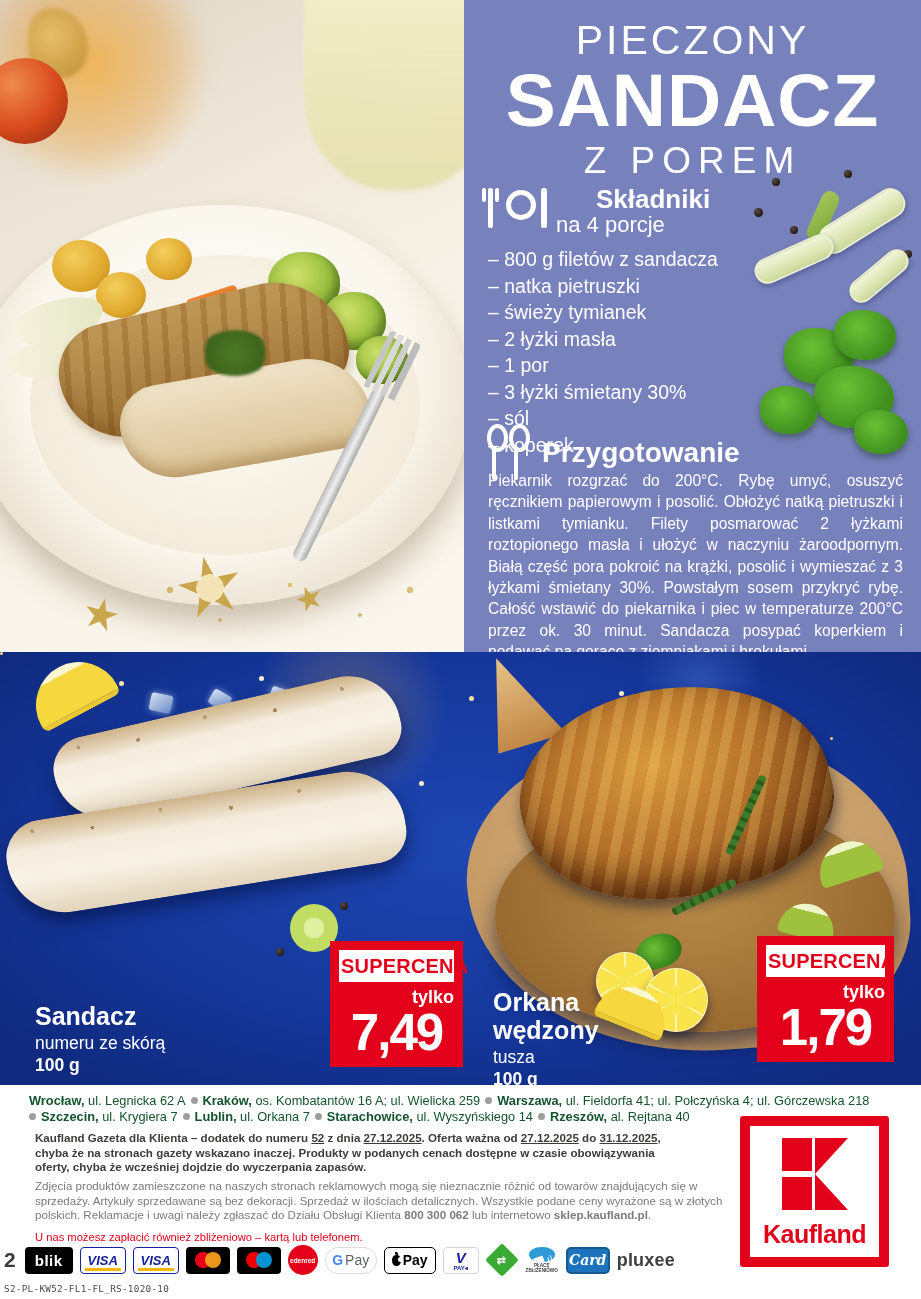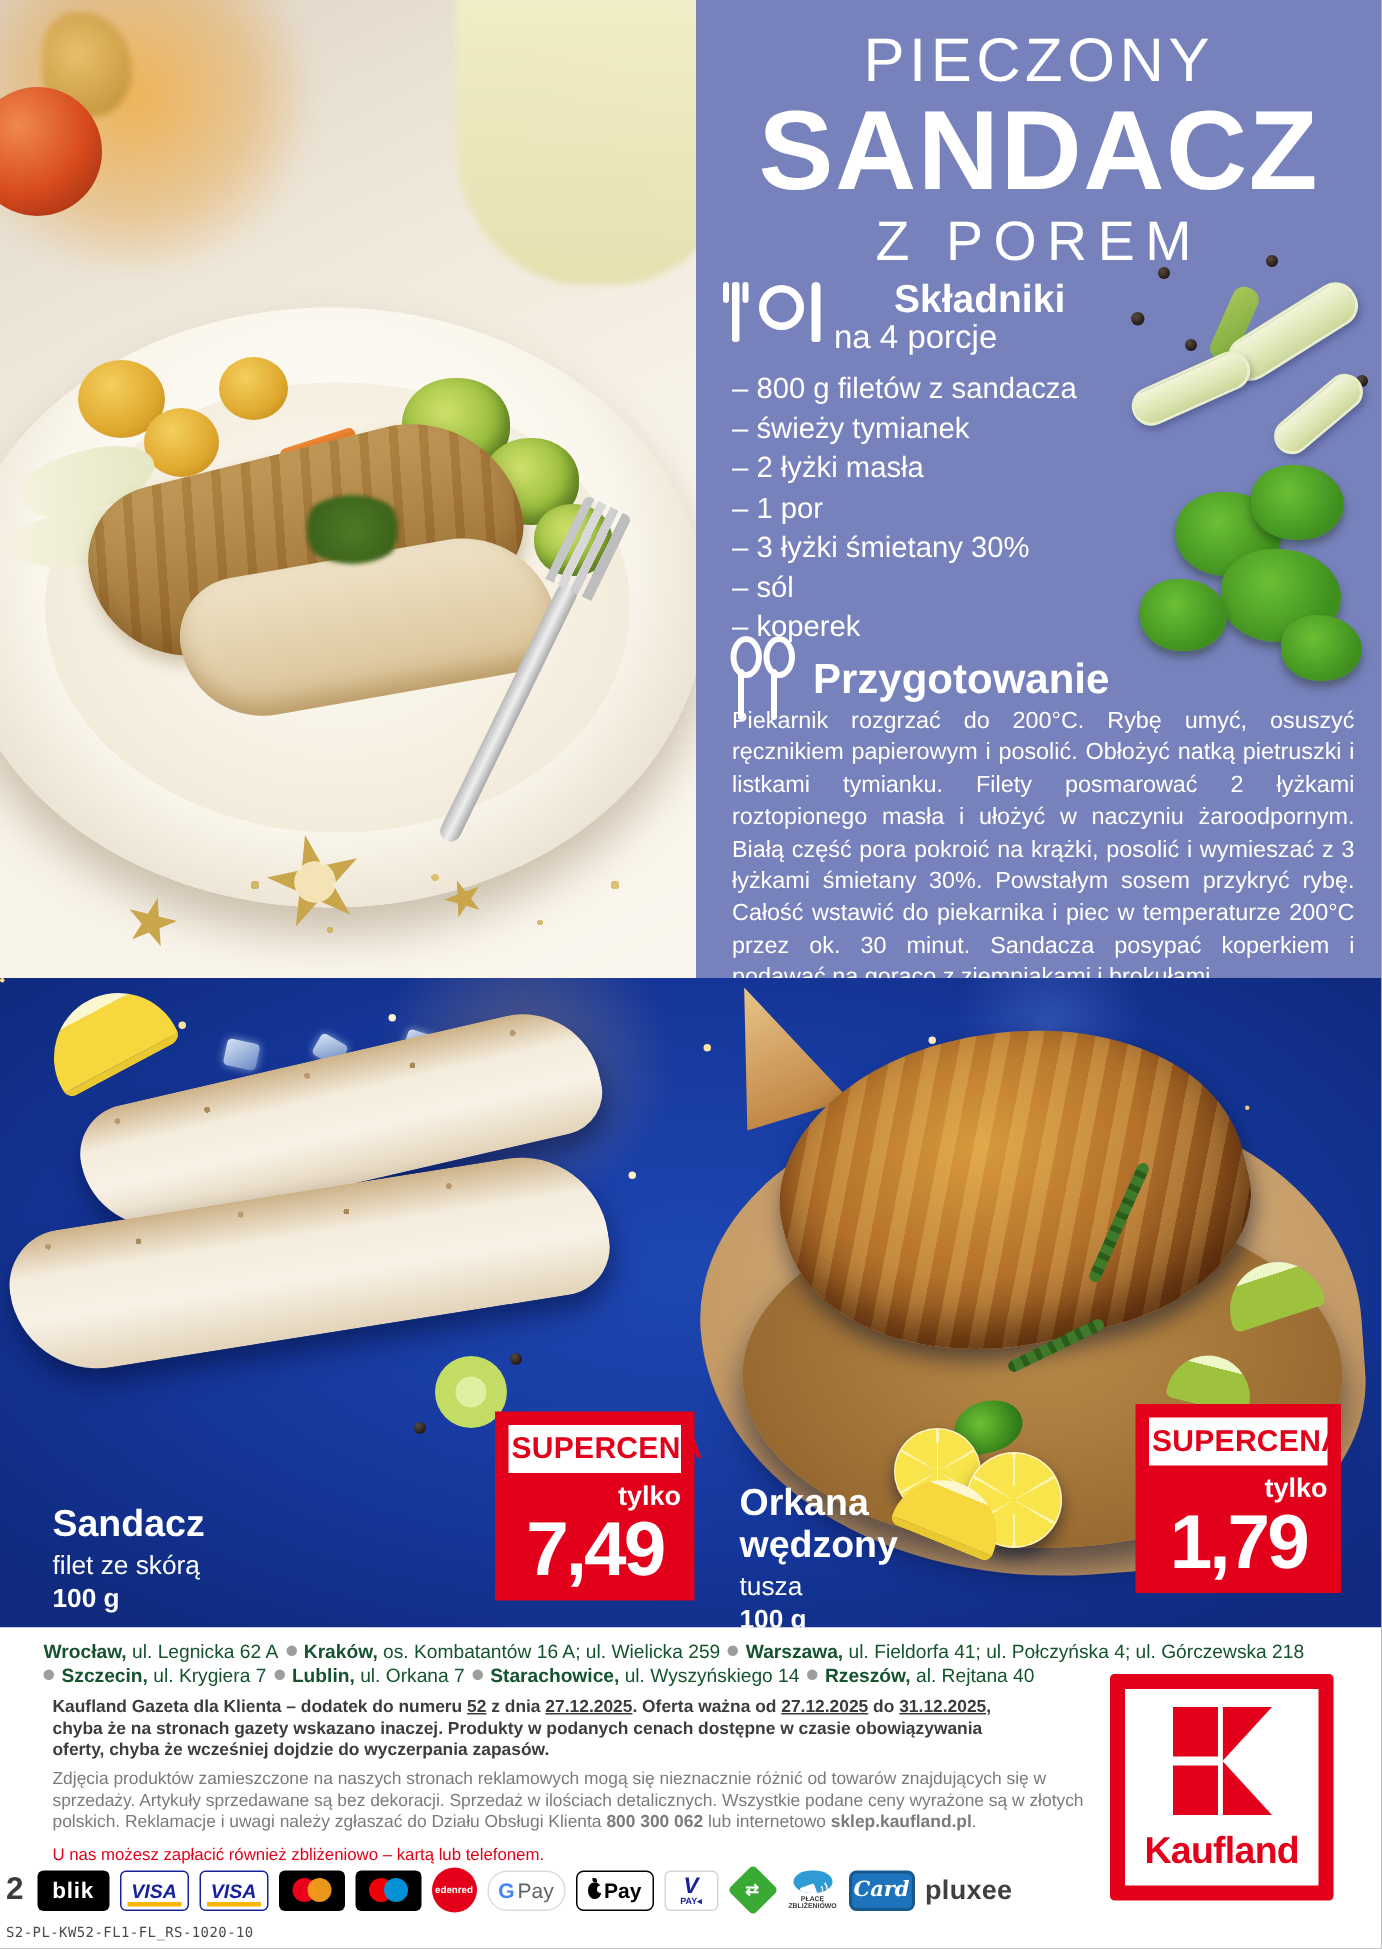--- a/index.html
+++ b/index.html
@@ -296,20 +296,21 @@
           <div class="ip-knife"></div>
       </div>
       <div class="ing-head-text">
         <div class="ing-h1">Składniki</div>
         <div class="ing-h2">na 4 porcje</div>
       </div>
     </div>
 
     <ul class="ing-list">
       <li>800 g filetów z sandacza</li>
+      <li>natka pietruszki</li>
       <li>świeży tymianek</li>
       <li>2 łyżki masła</li>
       <li>1 por</li>
       <li>3 łyżki śmietany 30%</li>
       <li>sól</li>
       <li>koperek</li>
     </ul>
 
     <div class="prep-head">
       <div class="icon-spoons">
@@ -349,21 +350,21 @@
     <div class="lime-wedge" style="left:816px;top:190px;width:64px;height:38px;transform:rotate(-18deg);"></div>
     <div class="lime-wedge" style="left:780px;top:252px;width:56px;height:34px;transform:rotate(14deg);"></div>
 
     <div class="herb-sprig" style="left:636px;top:282px;width:46px;height:34px;transform:rotate(-14deg);"></div>
     <div class="lemon-sl" style="left:596px;top:300px;width:58px;height:58px;"></div>
     <div class="lemon-sl" style="left:644px;top:316px;width:64px;height:64px;"></div>
     <div class="lemon-wedge" style="left:598px;top:336px;width:72px;height:42px;transform:rotate(22deg);"></div>
 
     <div class="product-label label-sandacz">
       <div class="pl-name">Sandacz</div>
-      <div class="pl-desc">filet ze skórą</div>
+      <div class="pl-desc">numeru ze skórą</div>
       <div class="pl-unit">100 g</div>
     </div>
 
     <div class="product-label label-leszcz">
       <div class="pl-name">Orkana wędzony</div>
       <div class="pl-desc">tusza</div>
       <div class="pl-unit">100 g</div>
     </div>
 
     <div class="badge badge-1">

